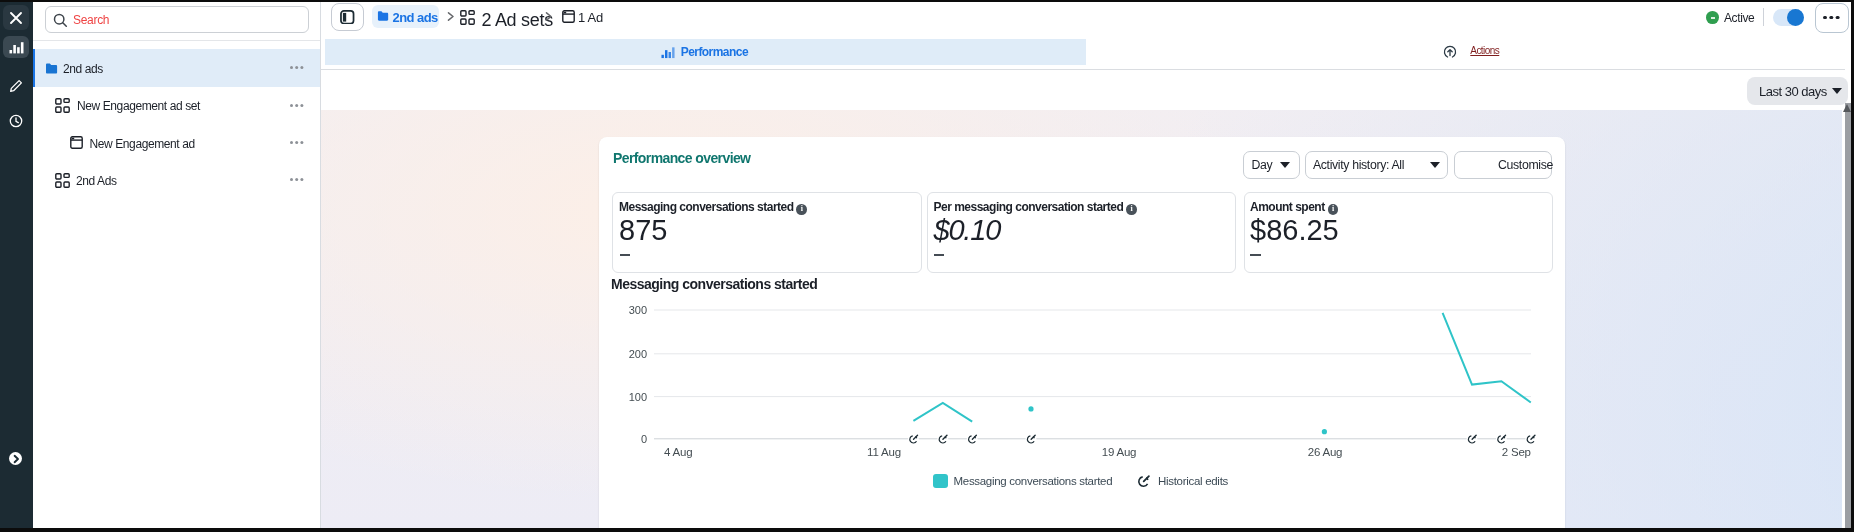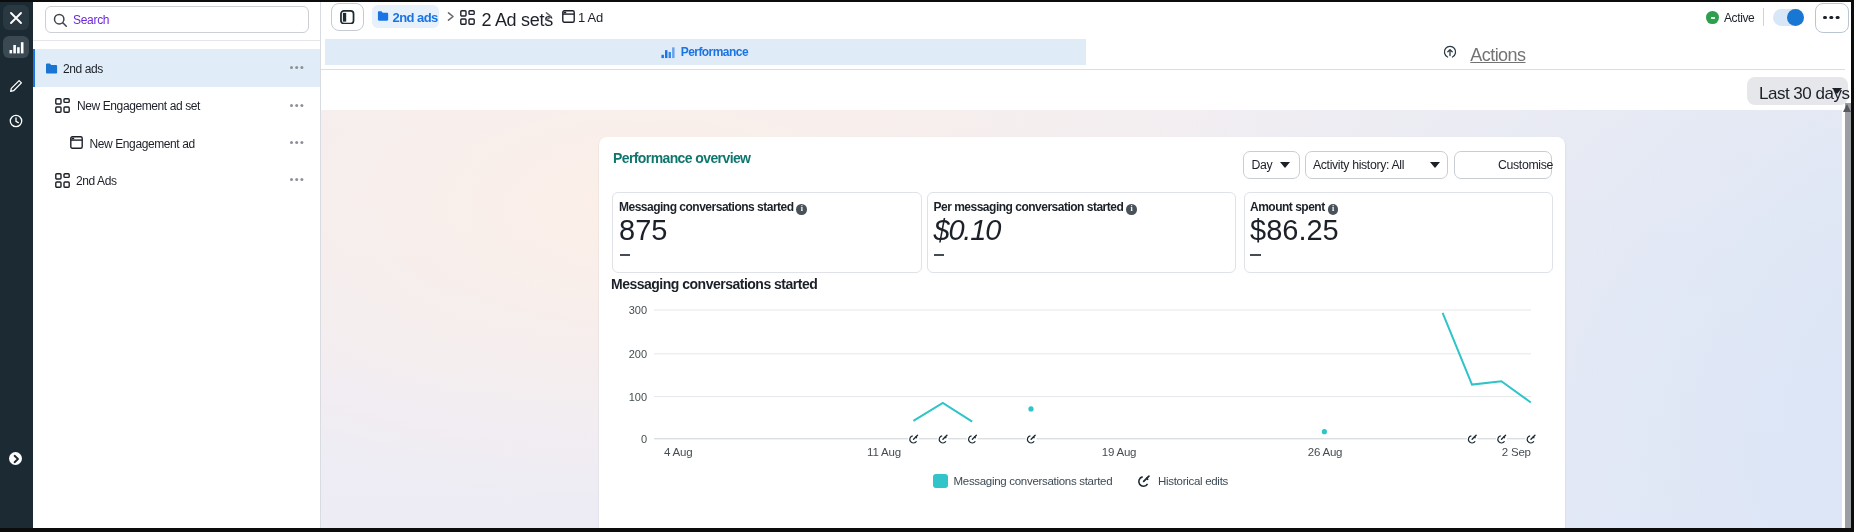--- a/index.html
+++ b/index.html
@@ -149,21 +149,21 @@
   </svg>
 
   <div class="abs" id="panel" style="left:32.5px; top:0; width:287px; height:532px; background:#fff;"></div>
   <div class="abs" style="left:319.5px; top:0; width:1px; height:532px; background:#d8dce1;"></div>
 
   <div class="abs" style="left:45px; top:6px; width:264px; height:26.5px; border:1px solid #ccd0d5; border-radius:6px; background:#fff;"></div>
   <svg class="abs" style="left:53px; top:13px;" width="15" height="15" viewBox="0 0 15 15">
     <circle cx="6.2" cy="6.2" r="4.7" fill="none" stroke="#3e454c" stroke-width="1.5"></circle>
     <path d="M9.8 9.8 L13.3 13.3" stroke="#3e454c" stroke-width="1.5" stroke-linecap="round"></path>
   </svg>
-  <div class="abs" style="left:73px; top:13px; font-size:12px; letter-spacing:-0.3px; color:#6d28d9;">Search</div>
+  <div class="abs" style="left:73px; top:13px; font-size:12px; letter-spacing:-0.3px; color:#ef4444;">Search</div>
 
   <div class="abs" style="left:32.5px; top:40.2px; width:287px; height:1px; background:#e4e6e9;"></div>
 
   <div class="abs" style="left:32.5px; top:49px; width:287px; height:37.5px; background:#e0ecf8;"></div>
   <div class="abs" style="left:32.5px; top:49px; width:2.8px; height:37.5px; background:#1b74e4;"></div>
   <svg class="abs" style="left:44.5px; top:61.5px;" width="13" height="13" viewBox="0 0 13 13">
     <path d="M1 2.6 C1 1.9 1.5 1.4 2.2 1.4 L4.8 1.4 L6.2 3 L10.9 3 C11.6 3 12.1 3.5 12.1 4.2 L12.1 10.4 C12.1 11.1 11.6 11.6 10.9 11.6 L2.2 11.6 C1.5 11.6 1 11.1 1 10.4 Z" fill="#1974d2"></path>
   </svg>
   <div class="abs" style="left:63px; top:61.5px; font-size:12px; letter-spacing:-0.4px; color:#1c2028;">2nd ads</div>
   <div class="abs dots" style="left:290px; top:66px;"></div>
@@ -245,26 +245,26 @@
     <rect x="0.5" y="10.5" width="2.6" height="3.5" fill="#1b74e4"></rect>
     <rect x="4.3" y="5.5" width="2.6" height="8.5" fill="#1b74e4"></rect>
     <rect x="8.1" y="7.5" width="2.6" height="6.5" fill="#1b74e4" opacity="0.85"></rect>
     <rect x="11.9" y="2.5" width="2.6" height="11.5" fill="#1b74e4" opacity="0.62"></rect>
   </svg>
   <div class="abs" style="left:680.7px; top:45px; font-size:12px; letter-spacing:-0.55px; font-weight:bold; color:#1b74e4;">Performance</div>
   <svg class="abs" style="left:1443px; top:45px;" width="14" height="14" viewBox="0 0 16 16">
     <path d="M5.2 13.7 A6.4 6.4 0 1 1 10.8 13.7" fill="none" stroke="#2c3a45" stroke-width="1.5" stroke-linecap="round"></path>
     <path d="M8 12 L8 5.6 M5.5 7.8 L8 5.3 L10.5 7.8" fill="none" stroke="#2c3a45" stroke-width="1.5" stroke-linejoin="round" stroke-linecap="round"></path>
   </svg>
-  <div class="abs" style="left:1470.3px; top:45px; font-size:18px; letter-spacing:-0.55px; color:#737373;text-decoration:underline;">Actions</div>
+  <div class="abs" style="left:1470.3px; top:45px; font-size:10px; letter-spacing:-0.55px; color:#7f1d1d;text-decoration:underline;">Actions</div>
 
   <div class="abs" style="left:320.5px; top:69px; width:1524.5px; height:1px; background:#dadde1;"></div>
 
   <div class="abs" style="left:1746.7px; top:77px; width:101px; height:28.4px; border-radius:8px; background:#e5e7eb;"></div>
-  <div class="abs" style="left:1759px; top:84px; font-size:17px; letter-spacing:-0.5px; color:#1c2028;">Last 30 days</div>
+  <div class="abs" style="left:1759px; top:84px; font-size:13px; letter-spacing:-0.5px; color:#1c2028;">Last 30 days</div>
   <div class="abs caret" style="left:1831.5px; top:88px;"></div>
 
   <div class="abs" style="left:1841.5px; top:110px; width:4px; height:417.5px; background:#fff;"></div>
   <div class="abs" style="left:1845.3px; top:103px; width:5.7px; height:424.5px; background:#9b9ea3;"></div>
   <svg class="abs" style="left:1843px; top:103px;" width="8" height="10" viewBox="0 0 8 10">
     <path d="M4 1 L8 9 L0 9 Z" fill="#55585c"></path>
   </svg>
 
   <div class="abs" style="left:0; top:0; width:1854px; height:2px; background:#0c0c0c;"></div>
   <div class="abs" style="left:0; top:527.5px; width:1854px; height:4.5px; background:#0c0c0c;"></div>

